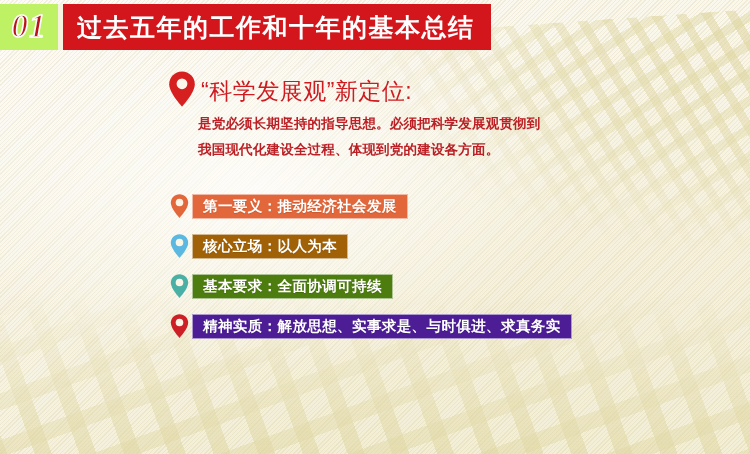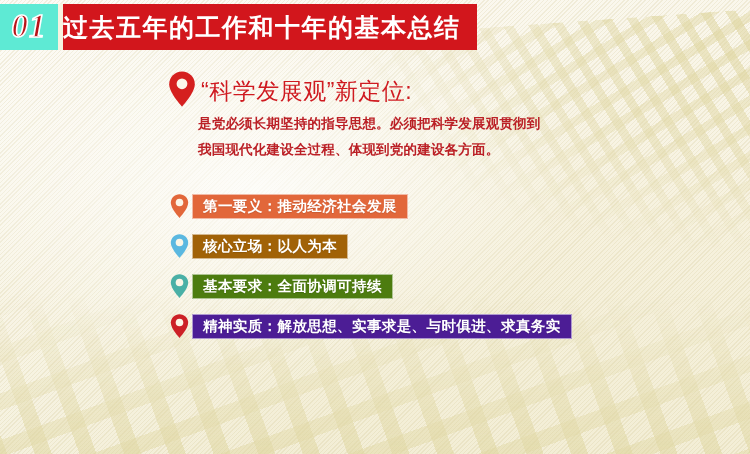--- a/index.html
+++ b/index.html
@@ -117,21 +117,21 @@
     padding-bottom: 2px;
   }
   .header-gap {
     width: 5px;
     background: #f7f2e0;
   }
   .header-title {
     background: #d2161c;
     display: flex;
     align-items: center;
-    padding: 0 16px 0 0;
+    padding: 0 16px 0 14px;
   }
   .header-title span {
     color: #ffffff;
     font-size: 25px;
     font-weight: bold;
     letter-spacing: 1.5px;
     line-height: 1;
     white-space: nowrap;
   }
 
@@ -216,21 +216,21 @@
 
 <div id="slide">
 
   <div class="bg-base"></div>
   <div class="bg-hatch"></div>
   <div class="bg-lattice-tr"></div>
   <div class="bg-lattice-b"></div>
   <div class="bg-glow"></div>
 
   <div class="header">
-    <div class="header-num" style="background: #5eead4;">
+    <div class="header-num" style="background: #bef264;">
       <span style="color: rgb(184, 20, 26);">01</span>
     </div>
     <div class="header-gap"></div>
     <div class="header-title" style="background: rgb(210, 22, 28);">
       <span>过去五年的工作和十年的基本总结</span>
     </div>
   </div>
 
   <div class="main-title">
     <span class="pin">

